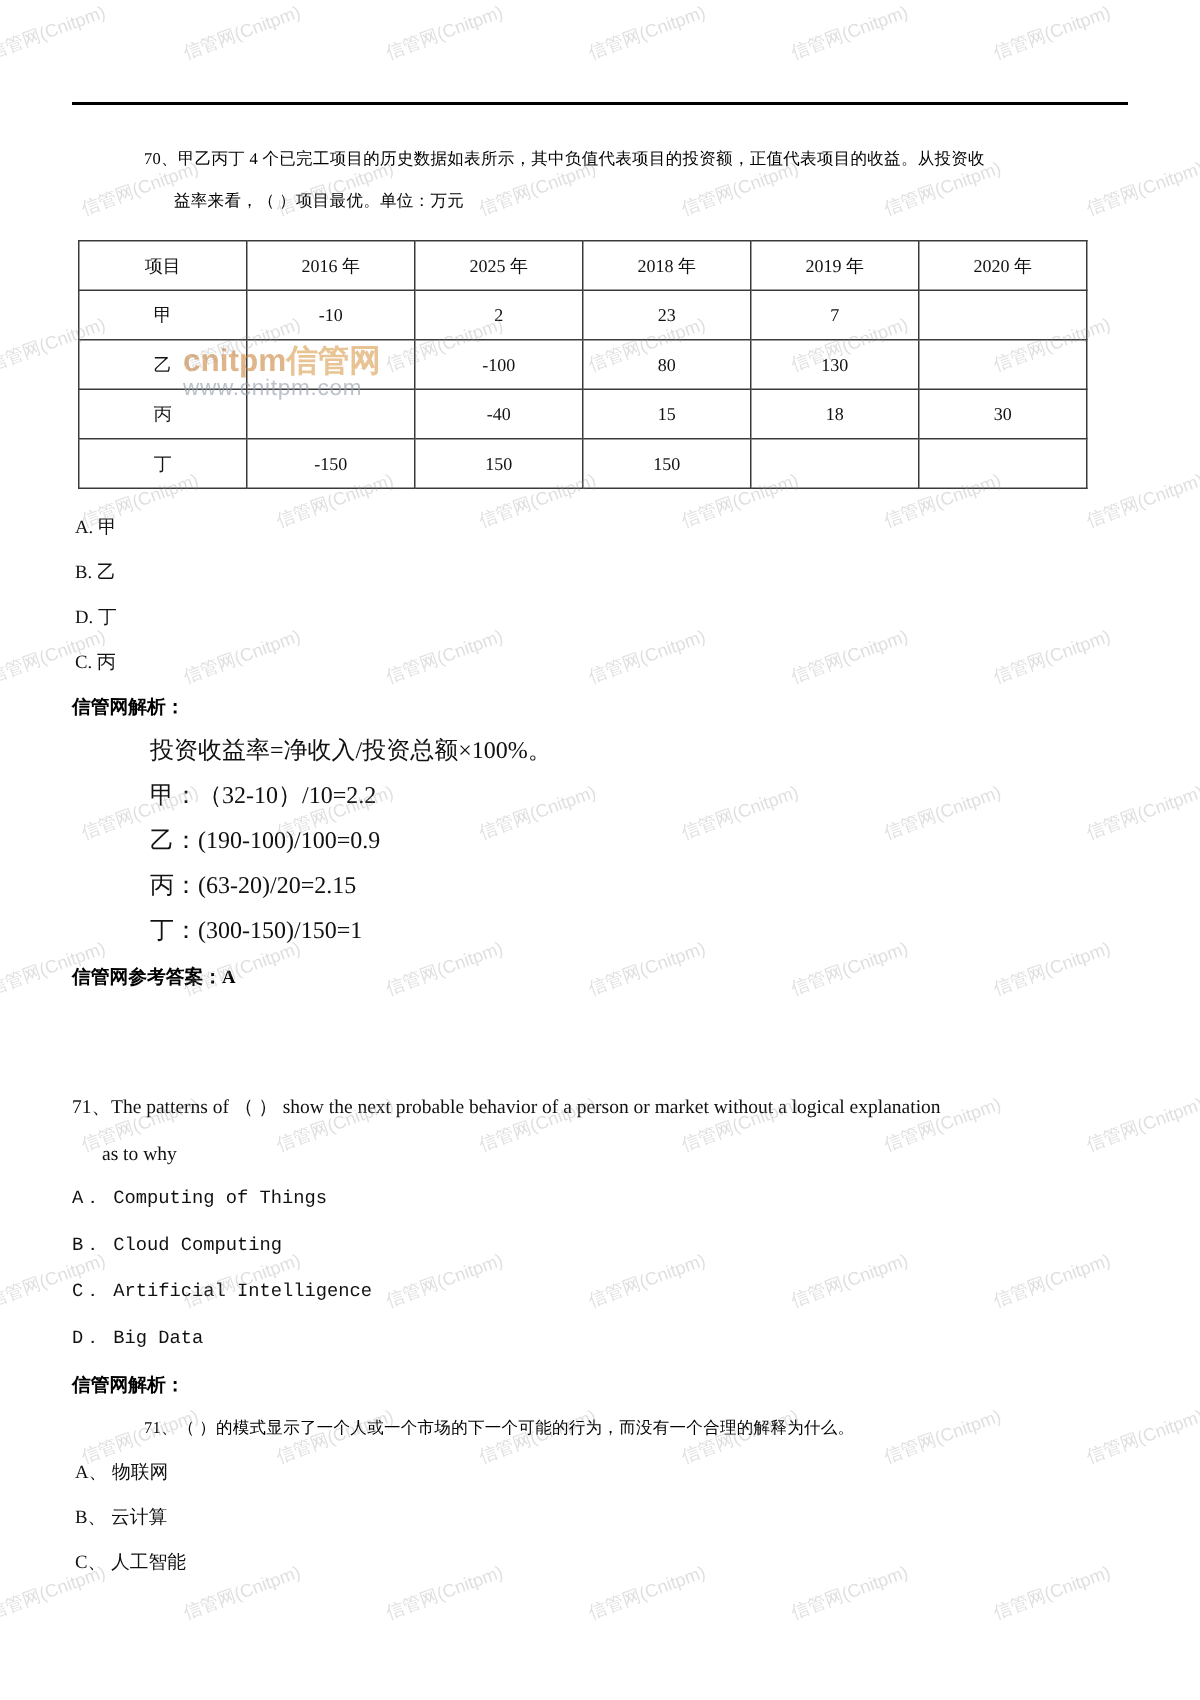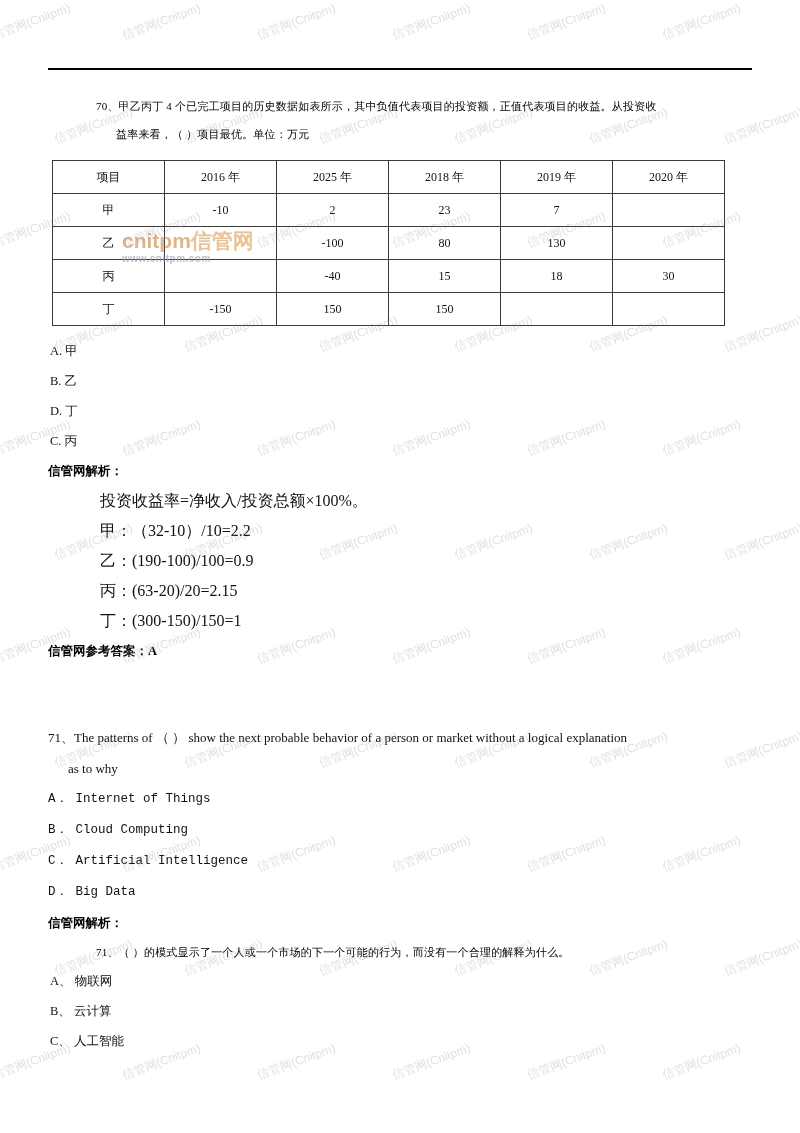--- a/index.html
+++ b/index.html
@@ -119,25 +119,24 @@
     font-weight: bold;
     color: rgba(214,146,60,0.55);
     letter-spacing: 0px;
     line-height: 22px;
   }
   .logo-wm .l1 .cn {
     color: rgba(196,120,40,0.55);
   }
   .logo-wm .l2 {
     font-family: "Liberation Sans", sans-serif;
-    font-size: 10px;
+    font-size: 15px;
     color: rgba(150,160,175,0.65);
     line-height: 14px;
     letter-spacing: 0.5px;
-    font-weight: bold;
   }
 </style>
 </head>
 <body>
 
 <div class="page">
 
   <div class="content">
     <div class="top-rule"></div>
 
@@ -215,21 +214,21 @@
     </div>
 
     <div class="spacer-lg"></div>
 
     <div>
       <div class="q71-en">
         <span>71、</span><span>The patterns of （ ） show the next probable behavior of a person or market without a logical explanation</span>
       </div>
       <div class="q71-en q-indent">as to why</div>
 
-      <div class="en-opt">A． Internet of Things</div>
+      <div class="en-opt">A． Computing of Things</div>
       <div class="en-opt">B． Cloud Computing</div>
       <div class="en-opt">C． Artificial Intelligence</div>
       <div class="en-opt">D． Big Data</div>
 
       <div class="bold-label">信管网解析：</div>
 
       <div class="q-line">
         <span>71、</span><span>（ ）的模式显示了一个人或一个市场的下一个可能的行为，而没有一个合理的解释为什么。</span>
       </div>
 

